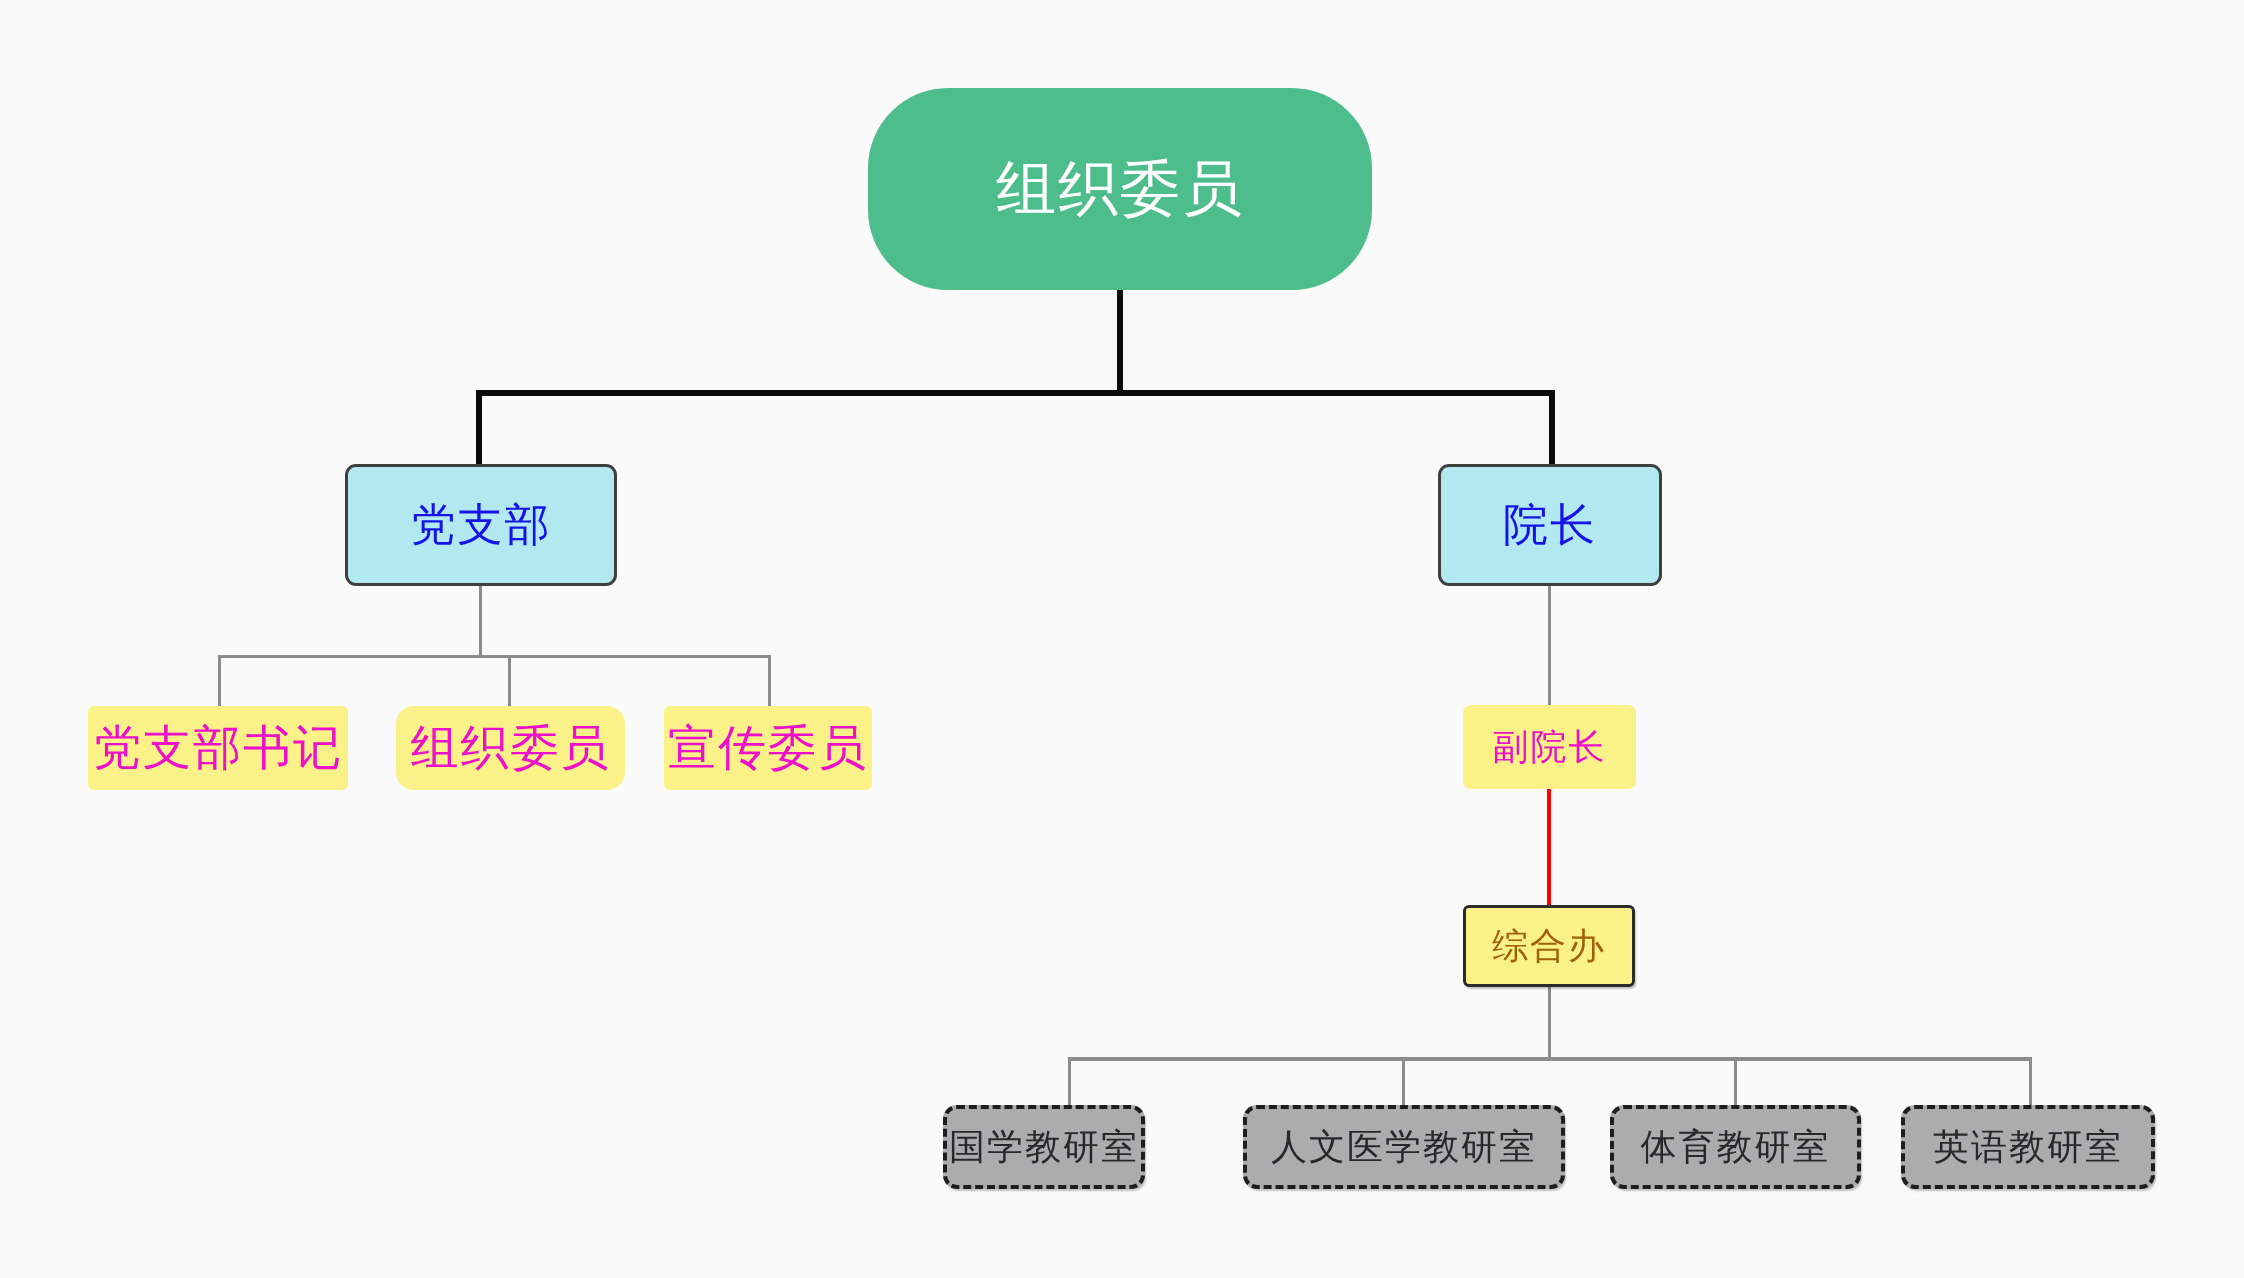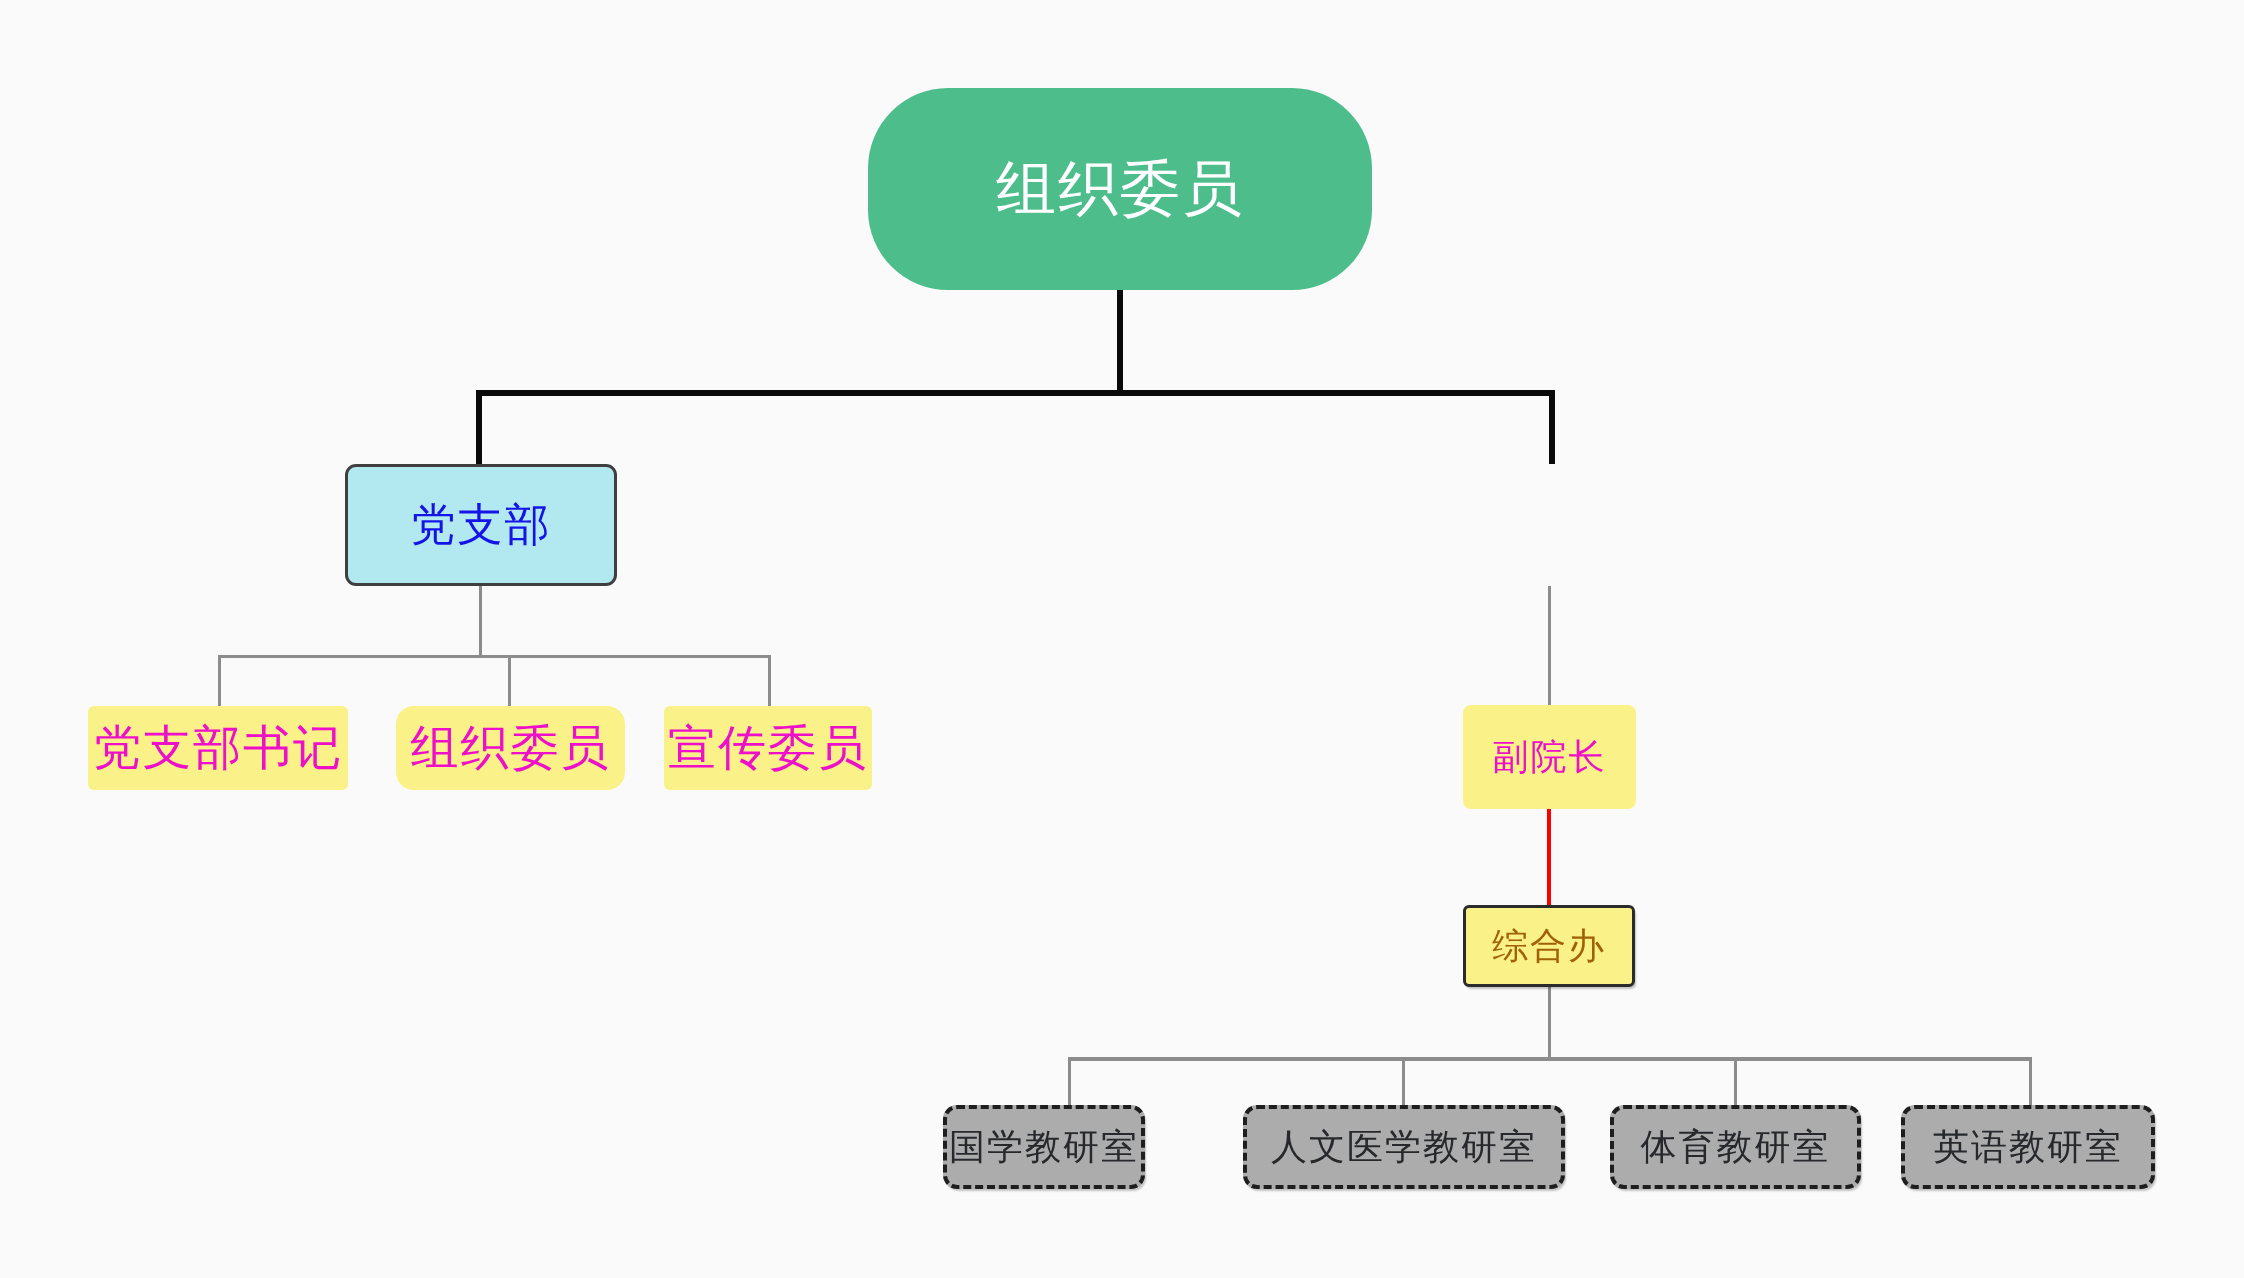--- a/index.html
+++ b/index.html
@@ -39,21 +39,21 @@
   #n-party-branch { left: 345px;  top: 464px; width: 272px; height: 122px; }
   #n-dean         { left: 1438px; top: 464px; width: 224px; height: 122px; }
 
   
   .yellow-node {
     background: #faf188; color: #ed0fc9; font-size: 48px;
   }
   #n-party-secretary     { left: 88px;  top: 706px; width: 260px; height: 84px; border-radius: 6px; }
   #n-org-committee       { left: 396px; top: 706px; width: 229px; height: 84px; border-radius: 18px; }
   #n-publicity-committee { left: 664px; top: 706px; width: 208px; height: 84px; border-radius: 6px; }
-  #n-vice-dean           { left: 1463px; top: 705px; width: 173px; height: 104px; border-radius: 8px; font-size: 36px; }
+  #n-vice-dean           { left: 1463px; top: 705px; width: 173px; height: 84px; border-radius: 8px; font-size: 36px; }
 
   
   #n-general-office {
     left: 1463px; top: 905px; width: 172px; height: 82px;
     background: #faf188; border: 3px solid #2b2b2b; border-radius: 6px;
     color: #a16207; font-size: 36px;
     box-shadow: 2px 3px 2px -1px rgba(0,0,0,0.22);
   }
 
   
@@ -91,20 +91,21 @@
   <div class="conn conn-gray" style="left:1068px; top:1057px; width:964px; height:4px;"></div>
   <div class="conn conn-gray" style="left:1068px; top:1057px; width:3px; height:48px;"></div>
   <div class="conn conn-gray" style="left:1402px; top:1057px; width:3px; height:48px;"></div>
   <div class="conn conn-gray" style="left:1734px; top:1057px; width:3px; height:48px;"></div>
   <div class="conn conn-gray" style="left:2029px; top:1057px; width:3px; height:48px;"></div>
 
   <div class="node" id="n-college">组织委员</div>
 
   <div class="node blue-node" id="n-party-branch">党支部</div>
 
+  <div class="node blue-node" id="n-dean">院长</div>
 
   <div class="node yellow-node" id="n-party-secretary">党支部书记</div>
 
   <div class="node yellow-node" id="n-org-committee">组织委员</div>
 
   <div class="node yellow-node" id="n-publicity-committee">宣传委员</div>
 
   <div class="node yellow-node" id="n-vice-dean">副院长</div>
 
   <div class="node" id="n-general-office">综合办</div>

